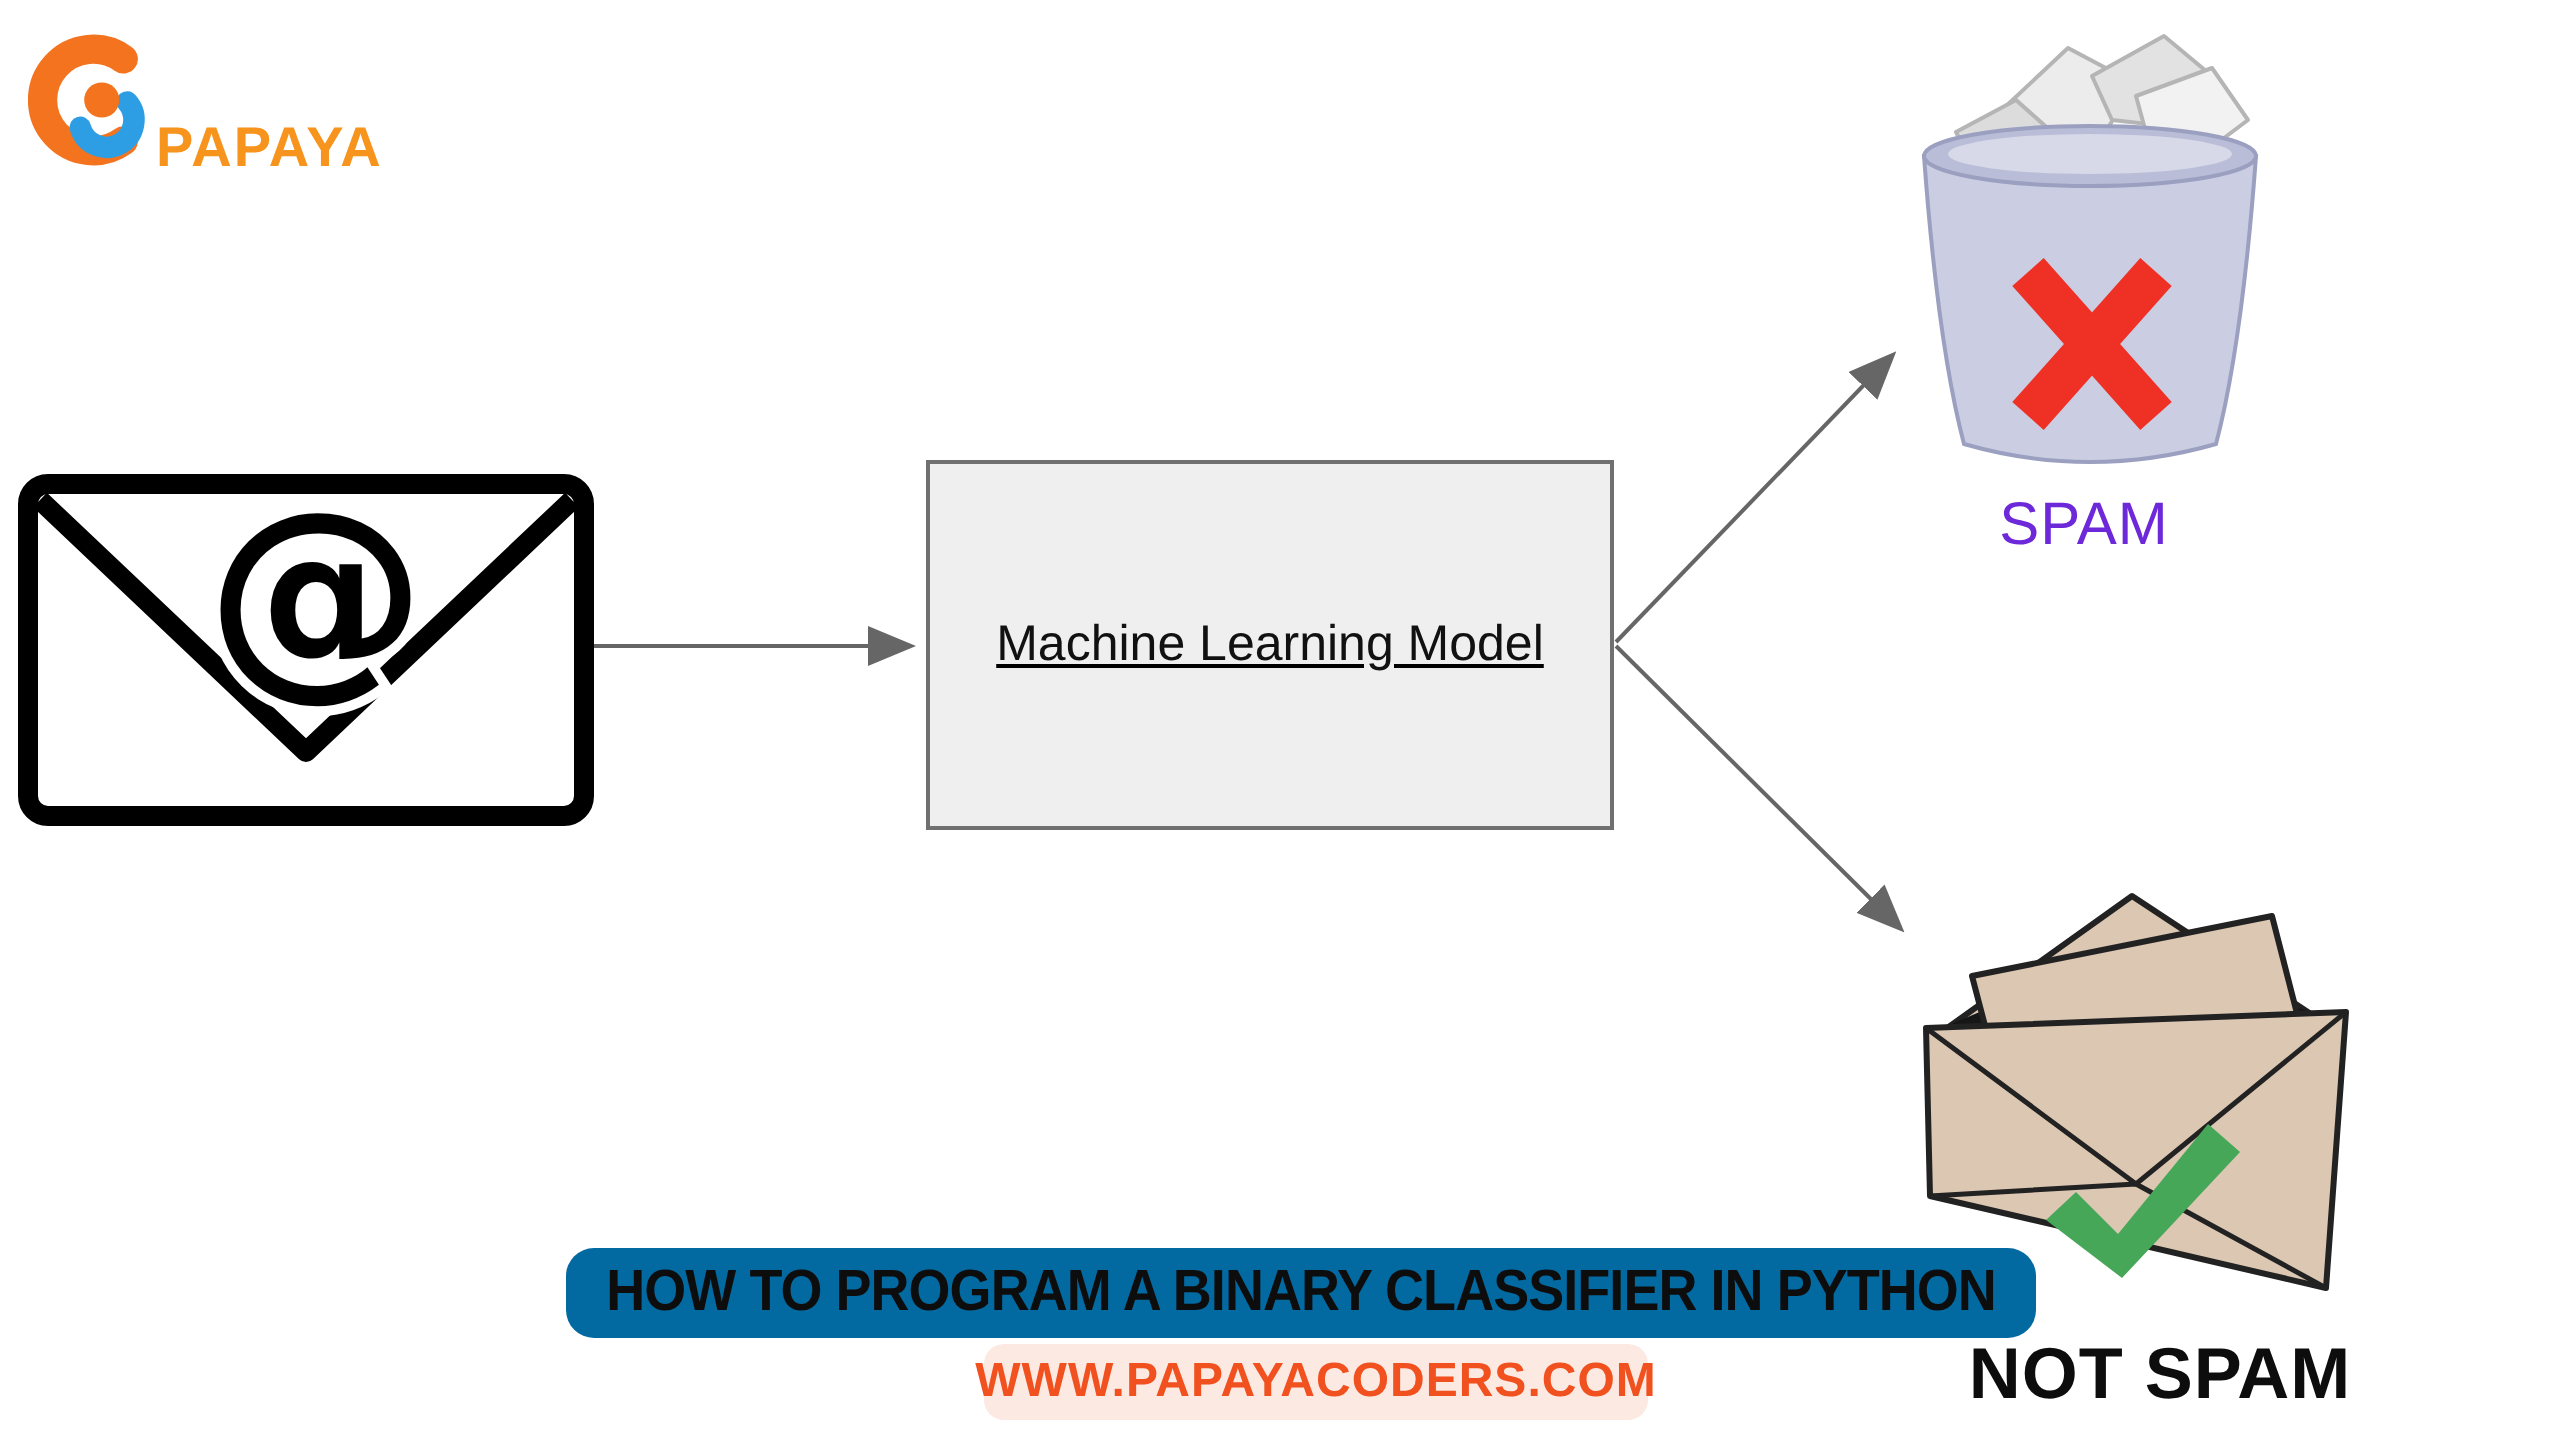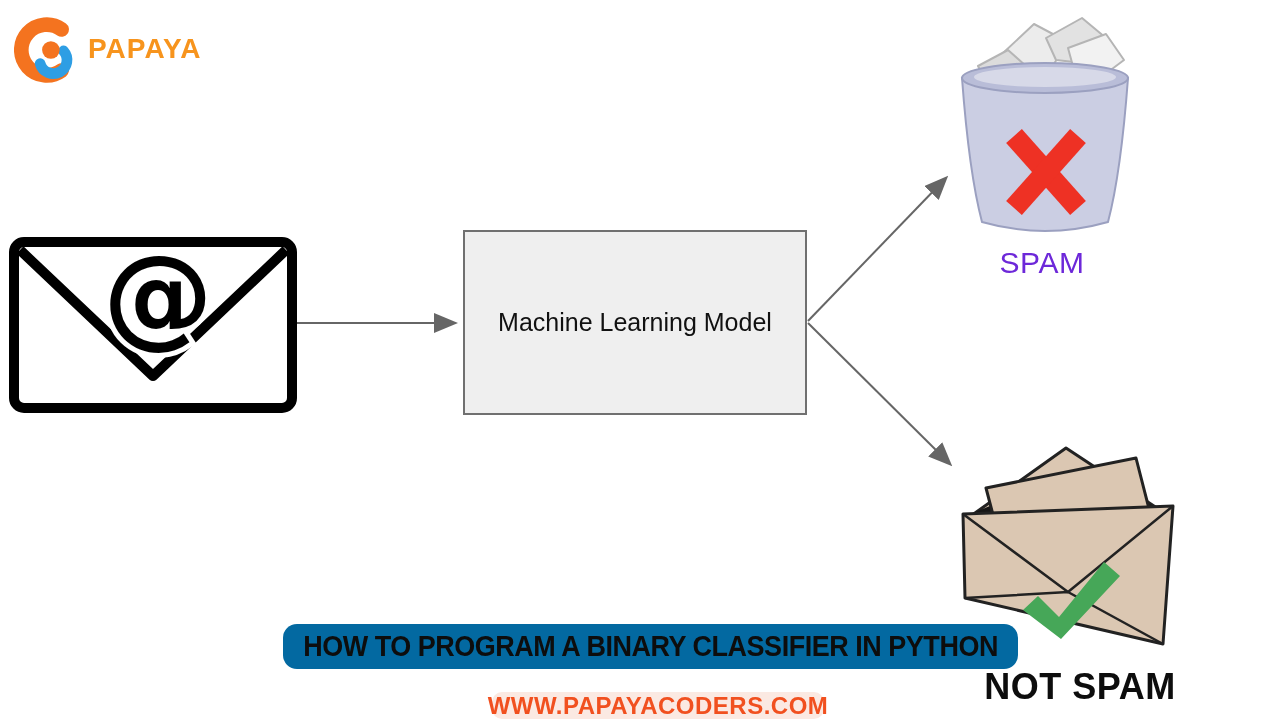--- a/index.html
+++ b/index.html
@@ -1,56 +1,56 @@
 <!DOCTYPE html>
 <html><head>
 <meta charset="utf-8">
 <style>
   * { margin: 0; padding: 0; box-sizing: border-box; }
   html, body { width: 1280px; height: 720px; background: #ffffff; overflow: hidden;
     font-family: "Liberation Sans", sans-serif; }
   .canvas { position: relative; width: 1280px; height: 720px; background: #ffffff; }
 
   
-  .logo { position: absolute; left: 14px; top: 8px; display: flex; align-items: center; gap: 10px; }
+  .logo { position: absolute; left: 14px; top: 8px; display: flex; align-items: flex-end; }
   .logo-icon { width: 64px; height: 82px; }
   .logo-text { display: flex; flex-direction: column; line-height: 32px; font-weight: bold;
     font-size: 28px; letter-spacing: 1px; }
   .logo-line1 { color: #F7941D; }
   .logo-line2 { color: #2E9EE4; }
 
   
   .arrows { position: absolute; left: 0; top: 0; width: 1280px; height: 720px; pointer-events: none; }
 
   
   .input-envelope { position: absolute; left: 8px; top: 236px; width: 290px; height: 178px; }
 
   
   .model-box { position: absolute; left: 463px; top: 230px; width: 344px; height: 185px;
     background: #EFEFEF; border: 2px solid #707070; display: flex; align-items: center;
-    justify-content: center; text-align: center; }
+    justify-content: center; text-align: center; text-decoration: underline; }
   .model-box span { font-size: 25px; color: #111; line-height: 33px; width: 280px; }
 
   
   .spam-bin { position: absolute; left: 950px; top: 14px; width: 190px; height: 232px; }
   .spam-label { position: absolute; left: 972px; top: 246px; width: 140px; text-align: center;
     font-weight: normal; font-size: 30px; color: #6d28d9; letter-spacing: 0.5px; }
 
   
   .notspam-envelope { position: absolute; left: 938px; top: 436px; width: 250px; height: 232px; z-index: 2; }
   .notspam-label { position: absolute; left: 970px; top: 666px; width: 220px; text-align: center;
     font-weight: bold; font-size: 36px; color: #0D0D0D; letter-spacing: 0.5px; z-index: 7; }
 
   
   .title-banner { position: absolute; left: 283px; top: 624px; width: 735px; height: 45px;
     background: #0369a1; border-radius: 14px; display: flex; align-items: center;
     justify-content: center; z-index: 5; }
   .title-banner span { font-weight: bold; font-size: 29px; color: #0D0D0D; white-space: nowrap;
     transform: scaleX(0.93); letter-spacing: -0.5px; }
-  .site-pill { position: absolute; left: 492px; top: 692px; width: 332px; height: 27px;
+  .site-pill { position: absolute; left: 492px; top: 672px; width: 332px; height: 38px;
     background: #FBE9E2; border-radius: 10px; display: flex; align-items: center;
     justify-content: center; z-index: 6; }
   .site-pill span { font-weight: bold; font-size: 24px; color: #F1501F; letter-spacing: 0.5px;
     white-space: nowrap; }
 </style>
 </head>
 <body>
 
 <div class="canvas">
 

